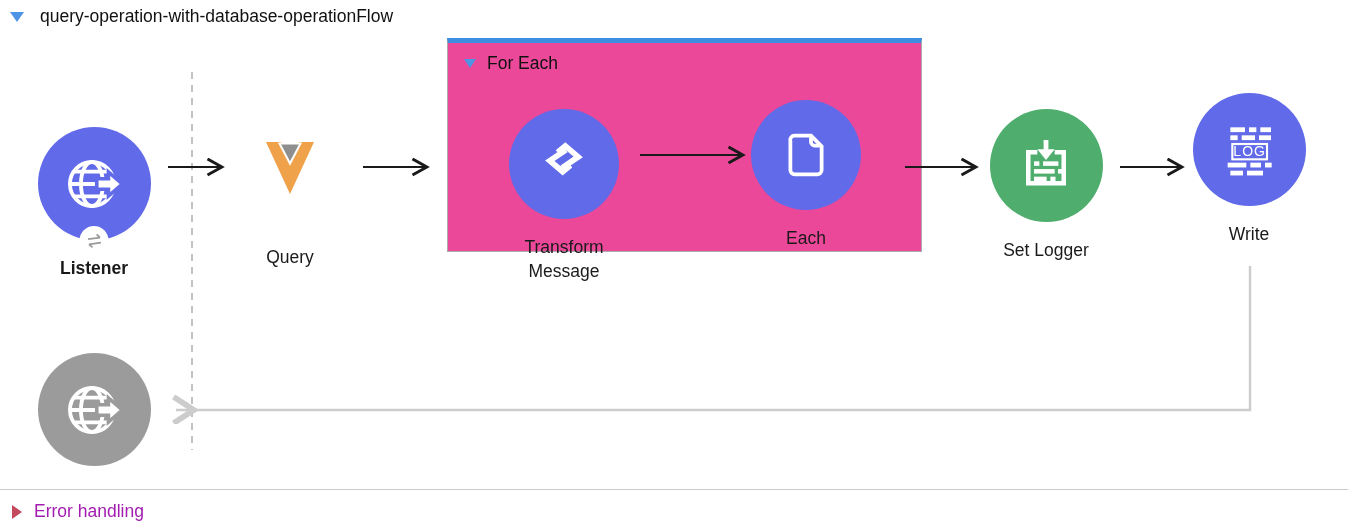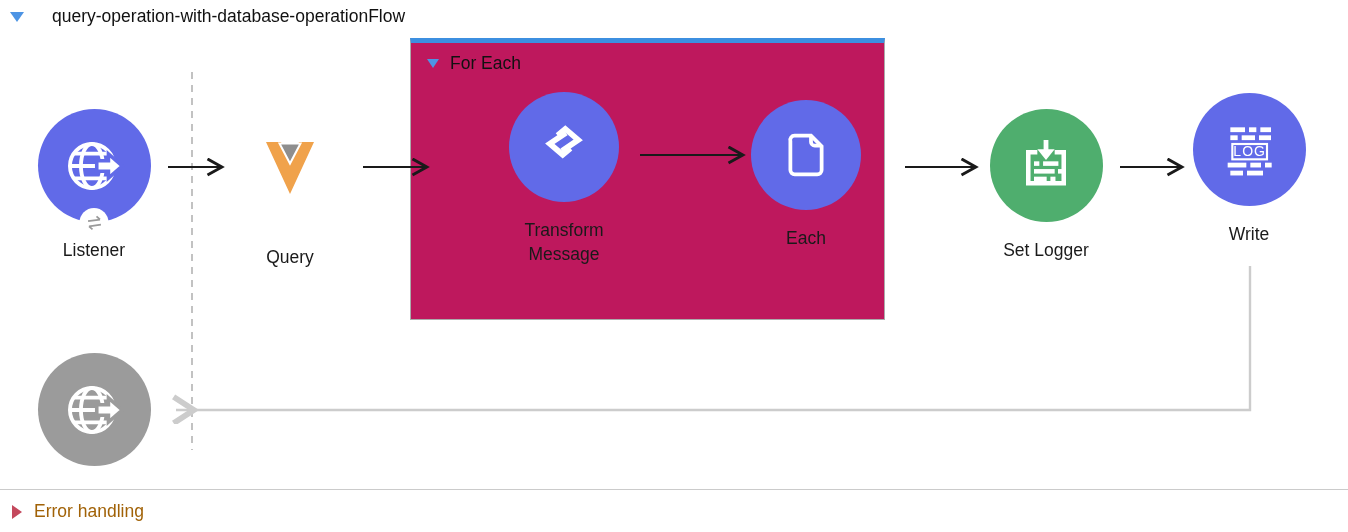--- a/index.html
+++ b/index.html
@@ -1,50 +1,50 @@
 <!DOCTYPE html>
 <html><head>
 <meta charset="utf-8">
 <style>
   * { margin:0; padding:0; box-sizing:border-box; }
   body { background:#fff; font-family:"Liberation Sans", sans-serif; }
   .canvas { position:relative; width:1348px; height:532px; background:#fff; overflow:hidden; }
 
   
-  .flow-header { position:absolute; left:10px; top:6px; display:flex; align-items:center; gap:28px; cursor:pointer; }
+  .flow-header { position:absolute; left:10px; top:6px; display:flex; align-items:center; gap:16px; cursor:pointer; }
   .flow-title { font-size:17.5px; color:#111; }
   .tri { display:inline-block; width:0; height:0; }
   .tri-down-blue { border-left:7px solid transparent; border-right:7px solid transparent; border-top:10px solid #4D94E4; }
   .tri-down-blue.sm { border-left:6px solid transparent; border-right:6px solid transparent; border-top:9px solid #4D94E4; }
   .tri-right-red { border-top:7px solid transparent; border-bottom:7px solid transparent; border-left:10px solid #C4495D; }
 
   
   svg.connectors { position:absolute; left:0; top:0; z-index:1; }
 
   
-  .foreach { position:absolute; left:410px; top:38px; width:475px; height:282px; background:#be185d;
+  .foreach { position:absolute; left:447px; top:38px; width:475px; height:214px; background:#ec4899;
              border:1px solid #ABABAB; border-top:5px solid #3C8FE0; z-index:0; }
   .foreach-header { position:absolute; left:16px; top:10px; display:flex; align-items:center; gap:11px; cursor:pointer; }
   .foreach-title { font-size:17.5px; color:#111; }
 
   
   .node { position:absolute; width:160px; display:flex; flex-direction:column; align-items:center; z-index:2; cursor:pointer; }
   .circle { border-radius:50%; display:flex; align-items:center; justify-content:center; position:relative; }
   .d113 { width:113px; height:113px; }
   .d110 { width:110px; height:110px; }
   .c-blue { background:#616AE8; }
   .c-green { background:#4FAE6E; }
   .c-gray { background:#9B9B9B; }
   .node-label { font-size:17.5px; color:#1a1a1a; text-align:center; line-height:24px; margin-top:16px; }
   .badge { position:absolute; left:50%; bottom:-15px; transform:translateX(-50%); width:29px; height:29px;
            background:#fff; border-radius:50%; display:flex; align-items:center; justify-content:center; }
 
   .divider { position:absolute; left:0; top:489px; width:1348px; height:1px; background:#CBCBCB; }
   .error-header { position:absolute; left:12px; top:501px; display:flex; align-items:center; gap:12px; cursor:pointer; }
-  .error-label { font-size:17.5px; color:#a16207; }
+  .error-label { font-size:17.5px; color:#a21caf; }
 </style>
 </head>
 <body>
 
 <div class="canvas">
 
   <div class="flow-header">
     <span class="tri tri-down-blue"></span>
     <span class="flow-title">query-operation-with-database-operationFlow</span>
   </div>
@@ -70,21 +70,21 @@
     <polyline points="1250,266 1250,410 176,410" fill="none" stroke="#CCCCCC" stroke-width="2.4" marker-end="url(#ahg)"></polyline>
   </svg>
 
   <div class="foreach">
     <div class="foreach-header">
       <span class="tri tri-down-blue sm"></span>
       <span class="foreach-title">For Each</span>
     </div>
   </div>
 
-  <div class="node" style="left:14px; top:109px;">
+  <div class="node" style="left:14px; top:127px;font-weight:bold;">
     <div class="circle d113 c-blue">
       <svg width="66" height="66" viewBox="0 0 48 48">
         <g fill="none" stroke="#fff" stroke-width="2.8">
           <circle cx="22.5" cy="24" r="16"></circle>
           <ellipse cx="22.5" cy="24" rx="8" ry="16"></ellipse>
           <line x1="6.5" y1="24" x2="38.5" y2="24"></line>
           <line x1="9" y1="15" x2="36" y2="15"></line>
           <line x1="9" y1="33" x2="36" y2="33"></line>
         </g>
         <path d="M26 20.2 h8.5 v-5 l10 8.8 -10 8.8 v-5 h-8.5 z" fill="#fff" stroke="#616AE8" stroke-width="2.6"></path>
@@ -102,21 +102,21 @@
   </div>
 
   <div class="node" style="left:210px; top:141px;">
     <svg width="50" height="54" viewBox="0 0 50 54">
       <path d="M1 1 L16 1 L25 20 L34 1 L49 1 L25 53 Z" fill="#F0A24B"></path>
       <path d="M14.5 2.5 L35.5 2.5 L25 22.5 Z" fill="#8E8E8E" stroke="#fff" stroke-width="2"></path>
     </svg>
     <div class="node-label" style="margin-top:50px;">Query</div>
   </div>
 
-  <div class="node" style="left:484px; top:92px;">
+  <div class="node" style="left:484px; top:109px;">
     <div class="circle d110 c-blue">
       <svg width="62" height="62" viewBox="0 0 48 48">
         <g fill="none" stroke="#fff" stroke-width="4.4" stroke-linecap="butt" stroke-linejoin="miter">
           <path d="M25.5 13 L13 21.5 L23 30 L29 25"></path>
           <path d="M22.5 27 L35 18.5 L25 10 L19 15"></path>
         </g>
       </svg>
     </div>
     <div class="node-label" style="width:124px;">Transform Message</div>
   </div>

